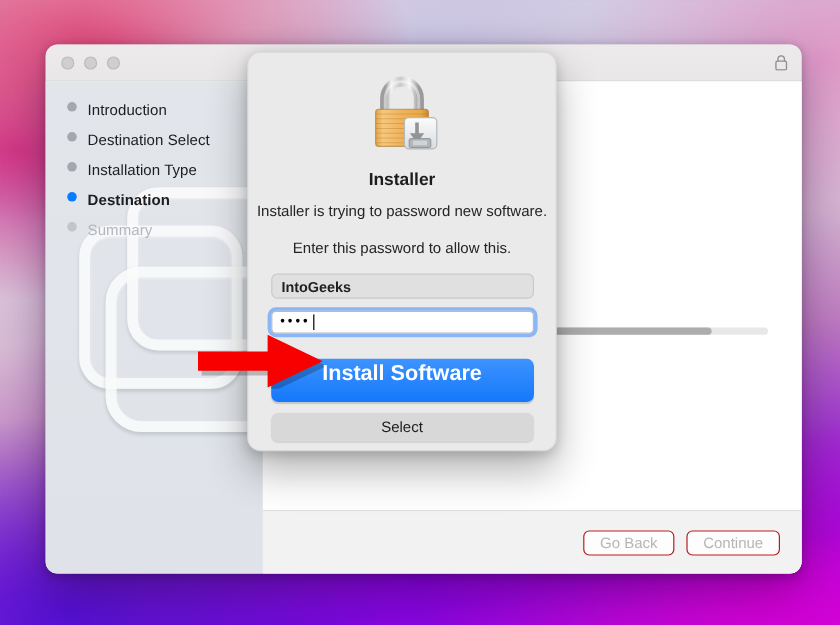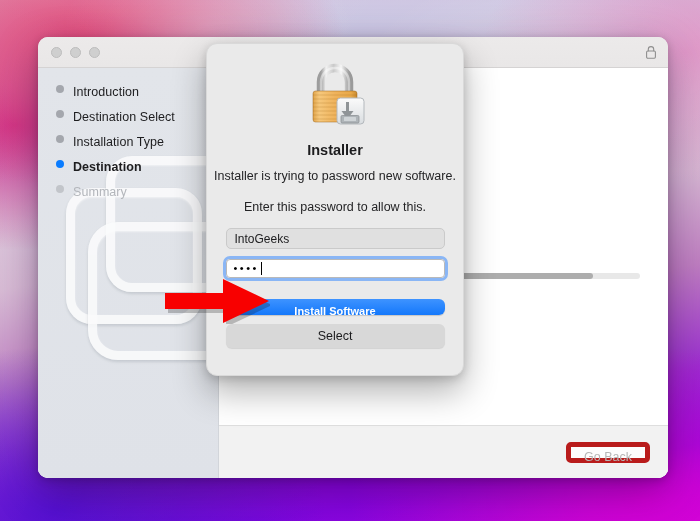--- a/index.html
+++ b/index.html
@@ -186,21 +186,21 @@
     gap: 10px;
     padding-right: 18px;
     box-sizing: border-box;
   }
   .footer-btn {
     min-width: 72px;
     height: 21px;
     padding: 0 13px;
     border-radius: 5px;
     background: #fdfdfd;
-    border: 5px solid #b91c1c;
+    border: 1px solid #b91c1c;
     color: #b6b6b6;
     font-size: 12.5px;
     line-height: 21px;
     text-align: center;
     box-sizing: border-box;
   }
 
   
   #auth-dialog {
     position: absolute;
@@ -245,20 +245,21 @@
     box-sizing: border-box;
     border-radius: 5px;
     background: #e0e0e0;
     border: 1px solid #cacaca;
     display: flex;
     align-items: center;
     padding: 0 8px;
     font-size: 12px;
     color: #202022;
     text-align: left;
+    font-weight: bold;
   }
   #username-field { margin-top: 14px; }
   #password-field-wrap {
     width: 225px;
     height: 25px;
     margin: 7px auto 0;
     box-sizing: border-box;
     border-radius: 7px;
     border: 3px solid #8ab6f5;
     display: flex;
@@ -283,26 +284,26 @@
     line-height: 1;
   }
   .caret {
     width: 1px;
     height: 13px;
     background: #000;
     margin-left: 2px;
   }
   #install-button {
     width: 219px;
-    height: 16px;
+    height: 36px;
     margin: 18px auto 0;
     border-radius: 6px;
     background: linear-gradient(180deg, #3e93ff 0%, #1478fb 100%);
     color: #fff;
-    font-size: 11px;
+    font-size: 18px;
     font-weight: bold;
     line-height: 24px;
     box-shadow: 0 1px 1px rgba(0,0,0,0.16);
   }
   #cancel-button {
     width: 219px;
     height: 24px;
     margin: 9px auto 0;
     border-radius: 6px;
     background: #d8d8d8;
@@ -378,20 +379,21 @@
     </div>
 
     <div id="content">
       <div id="content-main">
         <div id="progress-track">
           <div id="progress-fill" style="width:88%"></div>
         </div>
       </div>
       <div id="content-footer">
         <div class="footer-btn">Go Back</div>
+        <div class="footer-btn">Continue</div>
       </div>
     </div>
   </div>
 </div>
 
 <div id="auth-dialog">
 
   <div id="lock-badge">
     <svg viewBox="0 0 72 68" width="72" height="68">
       <defs>

